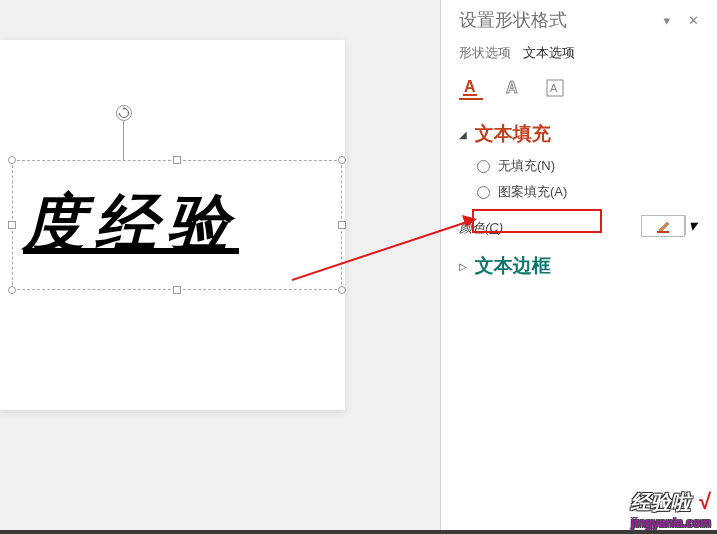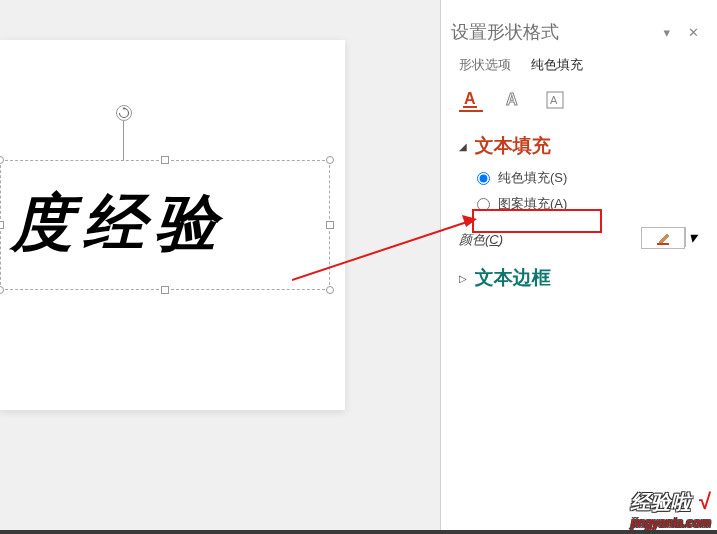--- a/index.html
+++ b/index.html
@@ -5,41 +5,41 @@
     * { margin: 0; padding: 0; box-sizing: border-box; }
     body { font-family: "Microsoft YaHei", sans-serif; background: #fff; width: 717px; height: 534px; overflow: hidden; position: relative; }
     
     .main-area { position: absolute; left: 0; top: 0; width: 440px; height: 534px; background: #f0f0f0; }
     .slide-canvas { position: absolute; left: 0; top: 40px; width: 345px; height: 370px; background: #fff; box-shadow: 0 2px 8px rgba(0,0,0,0.1); }
     
     .rotate-handle { position: absolute; left: 116px; top: 65px; width: 16px; height: 16px; border: 1px solid #999; border-radius: 50%; background: #fff; display: flex; align-items: center; justify-content: center; }
     .rotate-handle svg { width: 12px; height: 12px; }
     .rotate-line { position: absolute; left: 123px; top: 81px; width: 1px; height: 40px; background: #999; }
     
-    .textbox { position: absolute; left: 0; top: 120px; width: 330px; height: 130px; border: 1px dashed #aaa; }
+    .textbox { position: absolute; left: 12px; top: 120px; width: 330px; height: 130px; border: 1px dashed #aaa; text-decoration: underline; }
     .textbox .handle { position: absolute; width: 8px; height: 8px; border: 1px solid #999; background: #fff; }
     .handle.tl { top: -5px; left: -5px; }
     .handle.tm { top: -5px; left: 50%; margin-left: -4px; }
     .handle.tr { top: -5px; right: -5px; }
     .handle.ml { top: 50%; left: -5px; margin-top: -4px; }
     .handle.mr { top: 50%; right: -5px; margin-top: -4px; }
     .handle.bl { bottom: -5px; left: -5px; }
     .handle.bm { bottom: -5px; left: 50%; margin-left: -4px; }
     .handle.br { bottom: -5px; right: -5px; }
     .handle.circle { border-radius: 50%; }
     
     .textbox-text { font-size: 62px; font-weight: bold; font-family: "STXingkai", "KaiTi", serif; padding: 20px 10px; letter-spacing: 10px; font-style: italic; }
     
     .panel { position: absolute; right: 0; top: 0; width: 277px; height: 534px; background: #fff; border-left: 1px solid #d0d0d0; padding: 0; }
-    .panel-header { padding: 8px 18px 8px 10px; display: flex; justify-content: space-between; align-items: center; margin-top: 12px; }
+    .panel-header { padding: 8px 18px 8px 18px; display: flex; justify-content: space-between; align-items: center; }
     .panel-title { font-size: 18px; color: #737373; font-weight: 400; }
     .panel-controls { display: flex; gap: 18px; }
     .panel-controls span { color: #888; cursor: pointer; font-size: 13px; }
     
-    .panel-tabs { padding: 4px 18px 8px 18px; display: flex; gap: 20px; font-size: 13px; }
+    .panel-tabs { padding: 4px 18px 8px 18px; display: flex; gap: 12px; font-size: 13px; }
     .panel-tabs span { color: #737373; cursor: pointer; }
     .panel-tabs span.active { color: #2a2a2a; font-weight: 500; }
     
     .icon-row { padding: 6px 18px 10px 18px; display: flex; gap: 18px; border-bottom: 1px solid transparent; }
     .icon-btn { width: 24px; height: 24px; display: flex; align-items: center; justify-content: center; cursor: pointer; }
     .icon-btn.active-u { border-bottom: 2px solid #c43e1c; }
     
     .section { padding: 10px 18px 0 18px; }
     .section-header { display: flex; align-items: center; gap: 8px; cursor: pointer; margin-bottom: 10px; }
     .section-header .arrow { font-size: 10px; color: #444; }
@@ -65,21 +65,21 @@
     .slider { flex: 1; height: 4px; background: #ccc; position: relative; }
     .slider-handle { position: absolute; left: 0; top: -4px; width: 10px; height: 12px; background: #666; }
     .percent-box { width: 60px; height: 22px; border: 1px solid #bbb; font-size: 12px; display: flex; align-items: center; padding: 0 4px; }
     .spinner { display: flex; flex-direction: column; border: 1px solid #bbb; width: 16px; height: 22px; }
     .spinner span { flex: 1; display: flex; align-items: center; justify-content: center; font-size: 7px; color: #666; cursor: pointer; border-bottom: 1px solid #bbb; }
     .spinner span:last-child { border: none; }
     
     .watermark { position: absolute; right: 6px; bottom: 4px; text-align: right; }
     .watermark .wm1 { font-size: 20px; font-weight: bold; color: #fff; text-shadow: -1px -1px 0 #333, 1px -1px 0 #333, -1px 1px 0 #333, 1px 1px 0 #333; font-style: italic; display: inline; margin-top: 32px; }
     .watermark .wm1-check { color: #e01919; font-size: 22px; font-weight: bold; display: inline; margin-left: 4px; }
-    .watermark .wm2 { font-size: 12px; color: #b91c1c; text-shadow: -1px -1px 0 #444, 1px -1px 0 #444, -1px 1px 0 #444, 1px 1px 0 #444; font-style: italic; font-weight: bold; }
+    .watermark .wm2 { font-size: 12px; color: #a21caf; text-shadow: -1px -1px 0 #444, 1px -1px 0 #444, -1px 1px 0 #444, 1px 1px 0 #444; font-weight: bold; }
     
     .bottom-border { position: absolute; left: 0; bottom: 0; width: 717px; height: 4px; background: #3a3a3a; }
   </style>
 </head>
 <body>
 
 <div class="main-area">
   <div class="slide-canvas">
     <div class="rotate-handle">
       <svg viewBox="0 0 16 16">
@@ -105,21 +105,21 @@
 <div class="panel">
   <div class="panel-header">
     <span class="panel-title">设置形状格式</span>
     <div class="panel-controls">
       <span>▾</span>
       <span>✕</span>
     </div>
   </div>
   <div class="panel-tabs">
     <span>形状选项</span>
-    <span class="active">纯色填充</span>
+    <span class="active">文本选项</span>
   </div>
   <div class="icon-row">
     <div class="icon-btn active-u">
       <svg width="20" height="20" viewBox="0 0 20 20">
           <text x="3" y="15" font-size="16" font-weight="bold" fill="#c43e1c">A</text>
           <rect x="2" y="17" width="14" height="2" fill="#c43e1c"></rect>
         </svg>
     </div>
     <div class="icon-btn">
       <svg width="20" height="20" viewBox="0 0 20 20">
@@ -134,22 +134,22 @@
     </div>
   </div>
 
   <div class="section">
     <div class="section-header">
       <span class="arrow">◢</span>
       <span class="title">文本填充</span>
     </div>
     <div class="radio-group">
       <div class="radio-item">
-        <input type="radio" name="fill" checked="" style="">
-        <label>纯色填充(S)</label>
+        <input type="radio" name="fill" style="">
+        <label>无填充(N)</label>
       </div>
       <div class="radio-item">
         <input type="radio" name="fill" style="">
         <label>图案填充(A)</label>
       </div>
     </div>
 
     <div class="prop-row">
       <span class="prop-label"><span>颜色</span>(<span class="hotkey">C</span>)</span>
       <div style="margin-left:auto;display:flex;">

